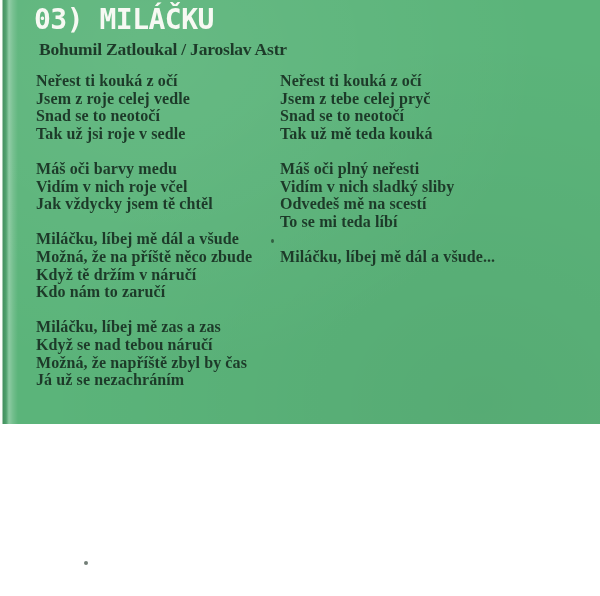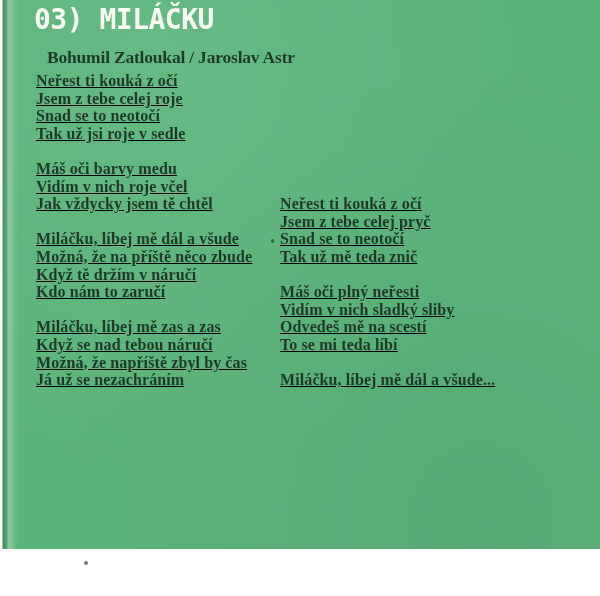--- a/index.html
+++ b/index.html
@@ -8,21 +8,21 @@
     width: 600px;
     height: 596px;
     overflow: hidden;
     background: #ffffff;
     font-family: "Liberation Serif", serif;
   }
   .page {
     position: absolute;
     inset: 0;
     width: 600px;
-    height: 549px;
+    height: 424px;
     background:
       radial-gradient(ellipse at 25% 12%, rgba(255,255,255,0.07), transparent 62%),
       radial-gradient(ellipse at 80% 95%, rgba(0,0,0,0.05), transparent 65%),
       var(--bg, #5bb47a);
   }
   
   .spine {
     position: absolute;
     left: 0; top: 0; bottom: 0;
     width: 18px;
@@ -45,36 +45,35 @@
     font-size: 28px;
     line-height: 30px;
     letter-spacing: -0.5px;
     color: var(--title-color, #f7f9f3);
     white-space: pre;
   }
   .credits {
     position: absolute;
     left: 35px;
     top: 35px;
-    margin: 12px;
+    margin: 4px;
     font-family: "Liberation Serif", serif;
     font-weight: bold;
     font-size: 17.5px;
     line-height: 20px;
     letter-spacing: -0.2px;
     color: var(--ink, #1d3a29);
   }
   .columns {
     position: absolute;
     left: 36px;
     top: 72px;
     right: 13px;
     display: flex;
-    align-items: flex-end;
-    text-decoration: underline;
+    align-items: flex-start;
   }
   .lyrics-column { width: 244px; flex: 0 0 244px; }
   .lyrics-column + .lyrics-column { flex: 1 1 auto; }
   .stanza { margin: 0 0 17.6px 0; }
   .line {
     font-family: "Liberation Serif", serif;
     font-weight: bold;
     font-size: 16px;
     line-height: 17.6px;
     letter-spacing: 0.1px;
@@ -97,21 +96,21 @@
   <div class="spine"></div>
 
   <h1 class="track-title">03) MILÁČKU</h1>
 
   <p class="credits">Bohumil Zatloukal / Jaroslav Astr</p>
 
   <div class="columns">
     <div class="lyrics-column">
         <div class="stanza">
           <div class="line">Neřest ti kouká z očí</div>
-          <div class="line">Jsem z tebe celej roje</div>
+          <div class="line">Jsem z roje celej vedle</div>
           <div class="line">Snad se to neotočí</div>
           <div class="line">Tak už jsi roje v sedle</div>
         </div>
         <div class="stanza">
           <div class="line">Máš oči barvy medu</div>
           <div class="line">Vidím v nich roje včel</div>
           <div class="line">Jak vždycky jsem tě chtěl</div>
         </div>
         <div class="stanza">
           <div class="line">Miláčku, líbej mě dál a všude</div>
@@ -124,21 +123,21 @@
           <div class="line">Když se nad tebou náručí</div>
           <div class="line">Možná, že napříště zbyl by čas</div>
           <div class="line">Já už se nezachráním</div>
         </div>
       </div>
     <div class="lyrics-column">
         <div class="stanza">
           <div class="line">Neřest ti kouká z očí</div>
           <div class="line">Jsem z tebe celej pryč</div>
           <div class="line">Snad se to neotočí</div>
-          <div class="line">Tak už mě teda znič</div>
+          <div class="line">Tak už mě teda kouká</div>
         </div>
         <div class="stanza">
           <div class="line">Máš oči plný neřesti</div>
           <div class="line">Vidím v nich sladký sliby</div>
           <div class="line">Odvedeš mě na scestí</div>
           <div class="line">To se mi teda líbí</div>
         </div>
         <div class="stanza">
           <div class="line">Miláčku, líbej mě dál a všude...</div>
         </div>

